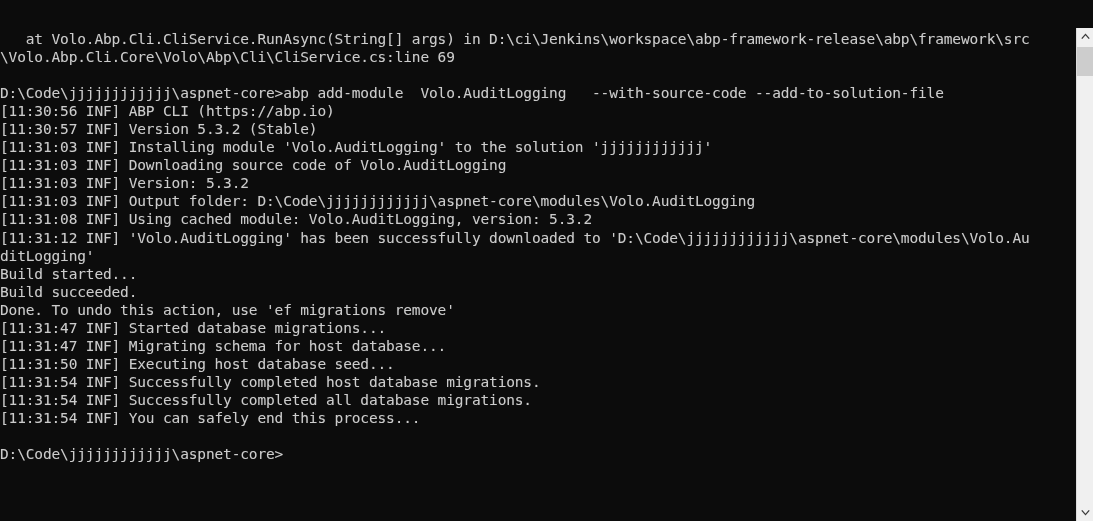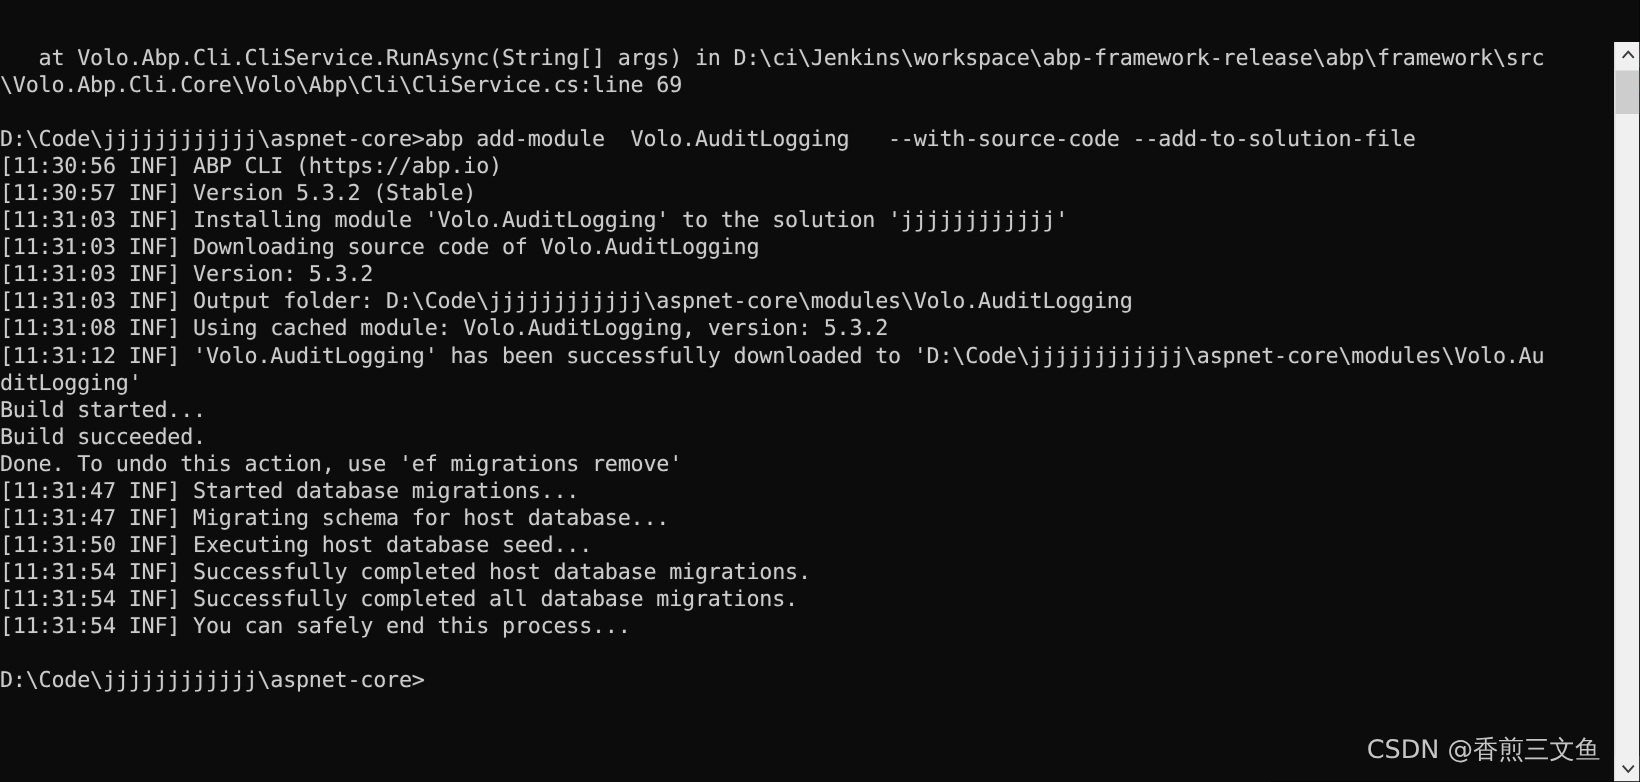--- a/index.html
+++ b/index.html
@@ -203,15 +203,14 @@
       </svg>
     </div>
     <div class="sb-thumb" id="sb-thumb" style="top: 19px; height: 29px;"></div>
     <div class="sb-arrow down">
       <svg width="9" height="7" viewBox="0 0 9 7" aria-hidden="true">
         <polyline points="0.8,1.4 4.5,5.6 8.2,1.4" fill="none" stroke="#3c3c3c" stroke-width="1.3"></polyline>
       </svg>
     </div>
   </div>
 
-  <div class="watermark">CSDN @香煎三文鱼</div>
 
 </div>
 
 </body></html>

